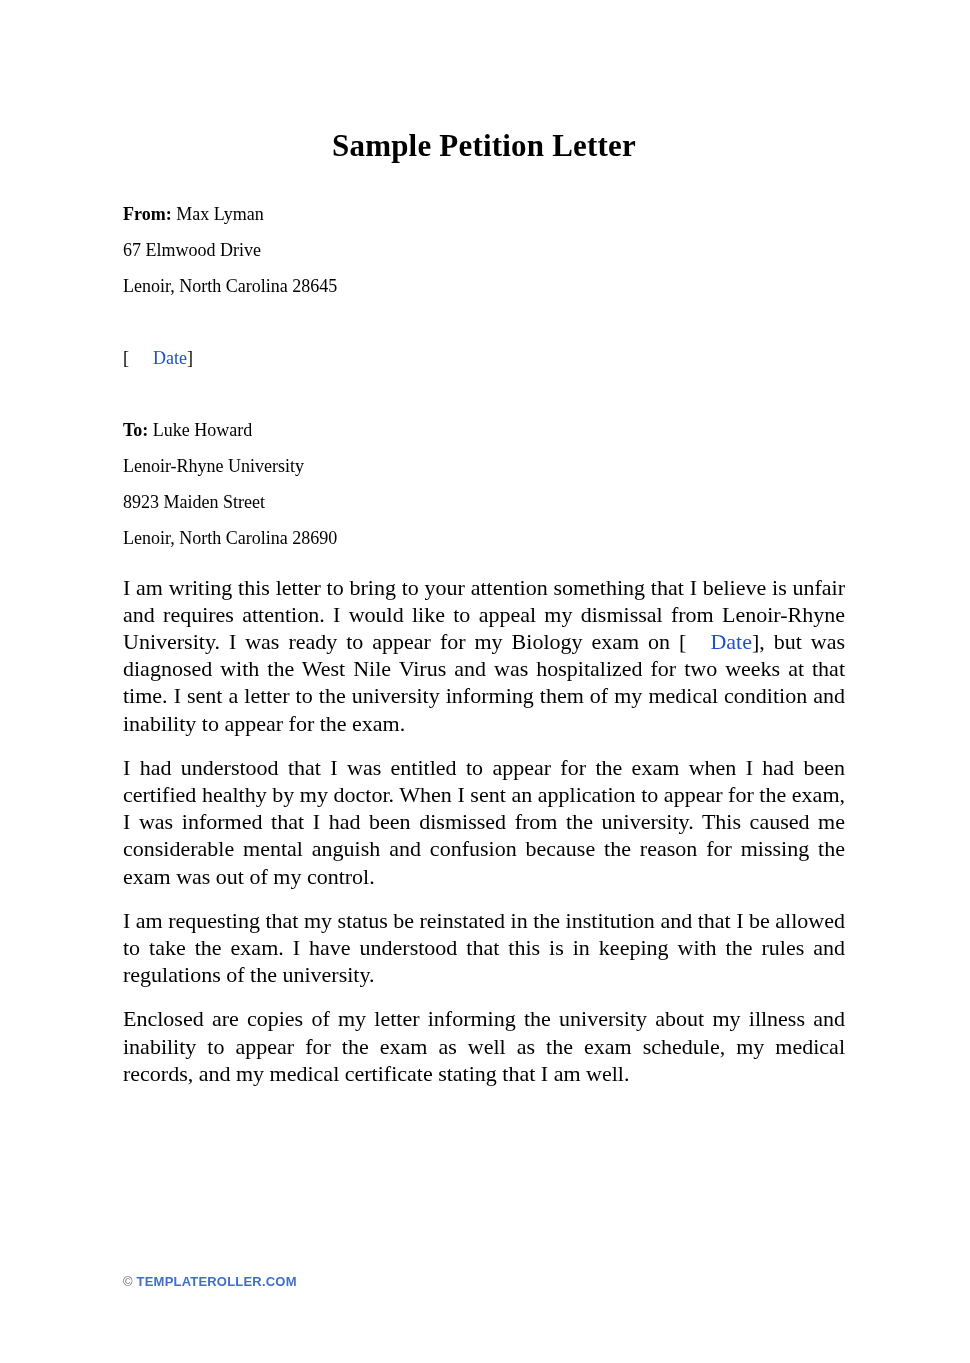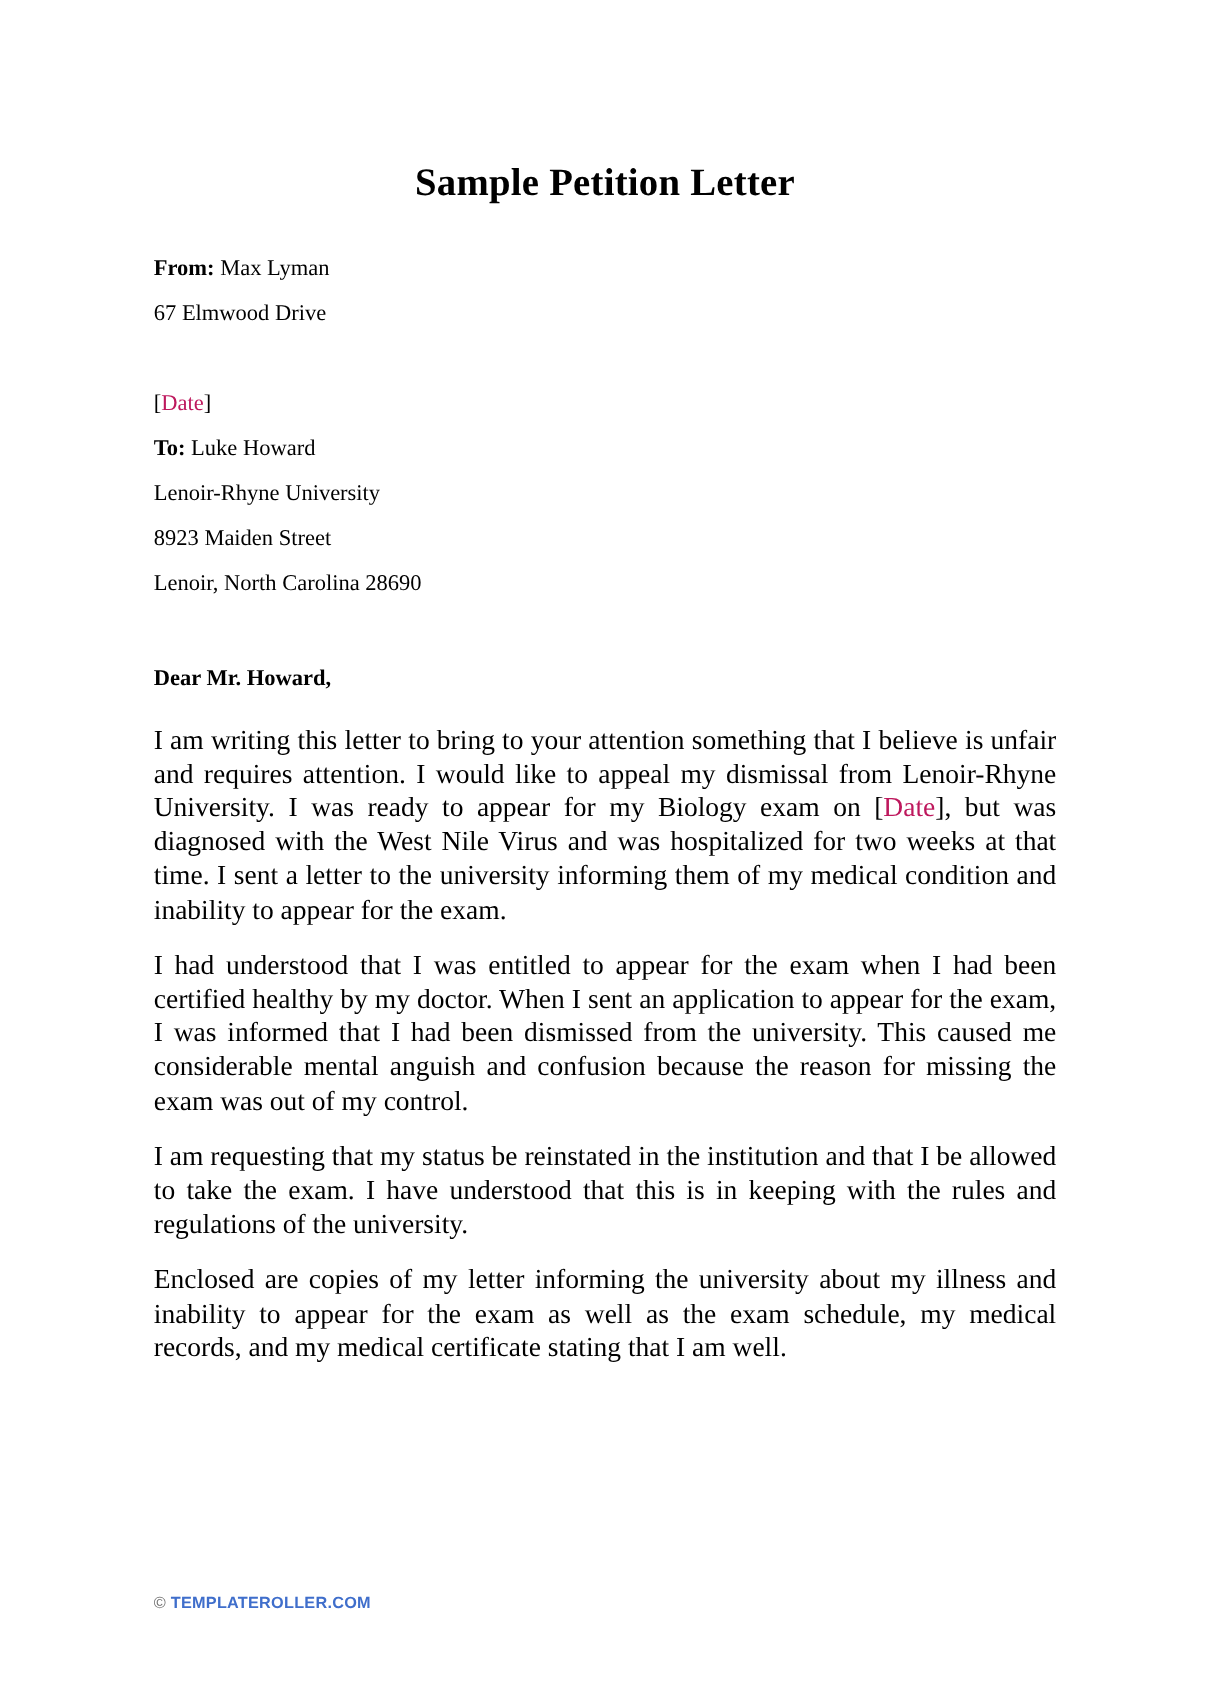--- a/index.html
+++ b/index.html
@@ -59,20 +59,21 @@
 
   .from-block {
     margin-top: 32px;
   }
 
   .date-block {
     margin-top: 36px;
   }
 
   .to-block {
+    margin-top: 36px;
   }
 
   .salutation {
     font-size: 18px;
     font-weight: bold;
     line-height: 36px;
     margin: 0;
     margin-top: 40px;
   }
 
@@ -86,21 +87,22 @@
   }
 
   .para.first {
     margin-top: 18px;
   }
 
   .ph {
     color: #000000;
   }
   .ph .ph-inner {
-    color: #be185d;
+    color: #1d4ed8;
+    margin-left: 24px;
   }
 
   .footer {
     position: absolute;
     left: 123px;
     top: 1274px;
     width: 722px;
     text-align: left;
     font-family: "Liberation Sans", "DejaVu Sans", sans-serif;
     font-size: 13px;
@@ -120,34 +122,34 @@
 
 <div class="page">
 
   <div class="content">
 
     <h1 class="doc-title">Sample Petition Letter</h1>
 
     <div class="block from-block">
       <p class="addr-line"><span class="lbl">From:</span> <span>Max Lyman</span></p>
       <p class="addr-line">67 Elmwood Drive</p>
+      <p class="addr-line">Lenoir, North Carolina 28645</p>
     </div>
 
     <div class="block date-block">
       <p class="addr-line ph"><span>[</span><span class="ph-inner">Date</span><span>]</span></p>
     </div>
 
     <div class="block to-block">
       <p class="addr-line"><span class="lbl">To:</span> <span>Luke Howard</span></p>
       <p class="addr-line">Lenoir-Rhyne University</p>
       <p class="addr-line">8923 Maiden Street</p>
       <p class="addr-line">Lenoir, North Carolina 28690</p>
     </div>
 
-    <p class="salutation">Dear Mr. Howard,</p>
 
     <p class="para first"><span>I am writing this letter to bring to your attention something that I believe is unfair and requires attention. I would like to appeal my dismissal from Lenoir-Rhyne University. I was ready to appear for my Biology exam on </span><span class="ph"><span>[</span><span class="ph-inner">Date</span><span>]</span></span><span>, but was diagnosed with the West Nile Virus and was hospitalized for two weeks at that time. I sent a letter to the university informing them of my medical condition and inability to appear for the exam.</span></p>
 
     <p class="para">I had understood that I was entitled to appear for the exam when I had been certified healthy by my doctor. When I sent an application to appear for the exam, I was informed that I had been dismissed from the university. This caused me considerable mental anguish and confusion because the reason for missing the exam was out of my control.</p>
 
     <p class="para">I am requesting that my status be reinstated in the institution and that I be allowed to take the exam. I have understood that this is in keeping with the rules and regulations of the university.</p>
 
     <p class="para">Enclosed are copies of my letter informing the university about my illness and inability to appear for the exam as well as the exam schedule, my medical records, and my medical certificate stating that I am well.</p>
 
   </div>

